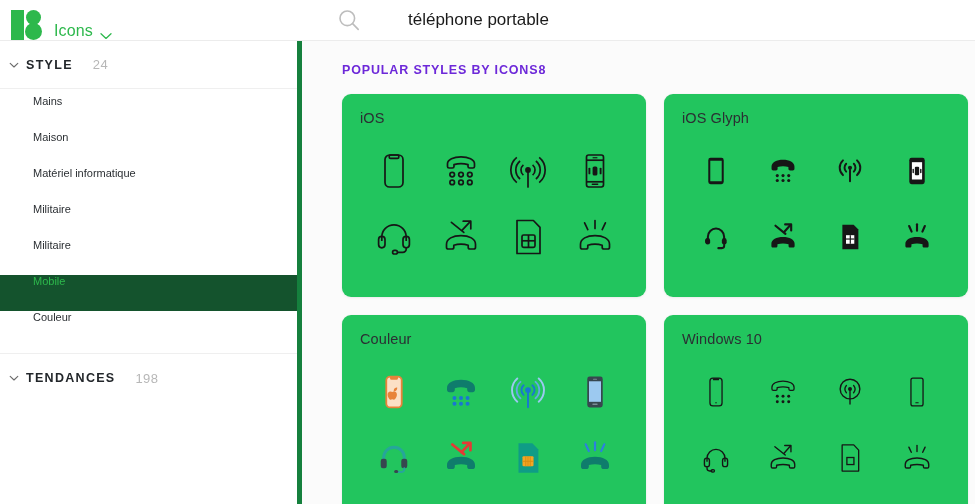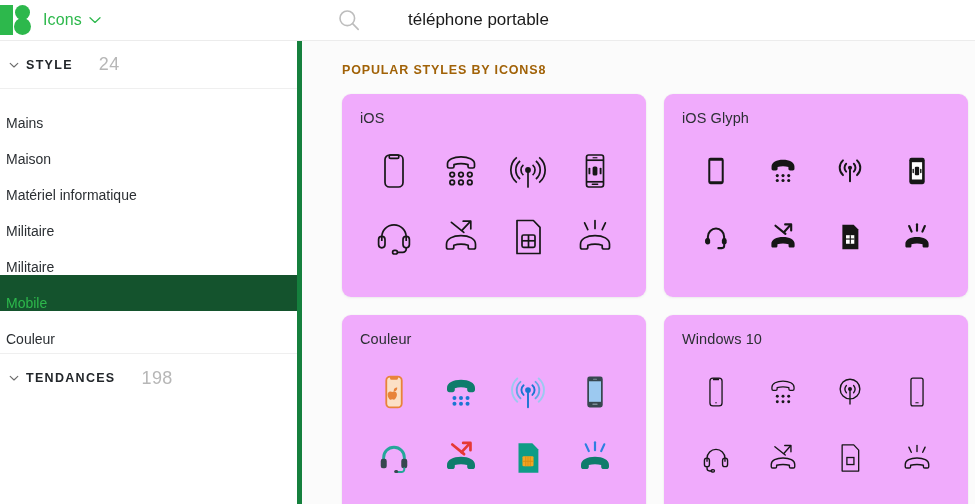--- a/index.html
+++ b/index.html
@@ -14,21 +14,21 @@
   #app { position: relative; width: 975px; height: 504px; display: flex; flex-direction: column; }
 
   
   .topbar {
     height: 41px; min-height: 41px;
     display: flex; align-items: center;
     background: #fff;
     border-bottom: 1px solid #ececec;
     position: relative;
   }
-  .brand { display: flex; align-items: center; width: 302px; height: 100%; }
+  .brand { display: flex; align-items: flex-end; width: 302px; padding-left: 11px; height: 100%; }
   .logo { width: 32px; height: 30px; position: relative; margin-right: 11px; }
   .logo .sq { position: absolute; left: 0; top: 0; width: 13px; height: 30px; background: #2DB84C; }
   .logo .c1 { position: absolute; left: 15px; top: 0px;  width: 15px; height: 15px; border-radius: 50%; background: #2DB84C; }
   .logo .c2 { position: absolute; left: 14px; top: 13px; width: 17px; height: 17px; border-radius: 50%; background: #2DB84C; }
   .brand-name { color: #2DB84C; font-size: 16px; letter-spacing: .1px; }
   .brand-caret { margin-left: 7px; display: inline-block; }
   .brand-caret svg { display: block; }
 
   .searchwrap { flex: 1; display: flex; align-items: center; height: 100%; padding-left: 36px; }
   .search-icon { width: 22px; height: 22px; margin-right: 28px; flex: 0 0 auto; }
@@ -56,26 +56,26 @@
     height: 48px; padding-left: 5px;
     border-bottom: 1px solid #efefef;
     cursor: pointer;
   }
   .sb-section .chev { width: 18px; height: 18px; margin-right: 3px; flex: 0 0 auto; }
   .sb-section .chev svg { display: block; }
   .sb-title {
     font-size: 12.5px; font-weight: bold; letter-spacing: 1.3px;
     color: #22262a; text-transform: uppercase;
   }
-  .sb-count { font-size: 18px; color: #b7b7b7; margin-left: 26px; letter-spacing: .4px; }
+  .sb-count { font-size: 13px; color: #b7b7b7; margin-left: 20px; letter-spacing: .4px; }
 
   .sb-list { padding-top: 6px; padding-bottom: 4px; }
   .sb-item {
-    height: 36px; display: flex; align-items: flex-end;
-    padding-left: 6px; font-size: 14px; color: #2b2f33;
+    height: 36px; display: flex; align-items: flex-start;
+    padding-left: 33px; font-size: 11px; color: #2b2f33;
     cursor: pointer;
   }
   .sb-item.active { color: #2DB84C; background: #14532d; }
 
   .sb-divider { height: 1px; background: #efefef; margin-top: 2px; }
 
   .sb-scroll {
     position: absolute; left: 299px; top: 255px;
     width: 4px; height: 70px; border-radius: 2px;
     background: #d4d4d4;
@@ -84,29 +84,29 @@
   
   .main {
     flex: 1; min-width: 0; height: 100%;
     background: #fbfbfb;
     overflow: hidden;
     padding: 22px 18px 0 40px;
     position: relative;
   }
   .main-heading {
     font-size: 12.5px; font-weight: bold; letter-spacing: .85px;
-    color: #a16207; text-transform: uppercase; margin-bottom: 17px;
+    color: #6d28d9; text-transform: uppercase; margin-bottom: 17px;
   }
   .cards {
     display: grid;
     grid-template-columns: 304px 304px;
     gap: 18px 18px;
   }
   .card {
-    background: #f0abfc;
+    background: #22c55e;
     border-radius: 9px;
     box-shadow: 0 1px 3px rgba(0,0,0,.055), 0 0 0 1px rgba(0,0,0,.012);
     height: 203px;
     padding: 16px 18px 0 18px;
   }
   .card-title { font-size: 14.5px; color: #2b2f33; margin-bottom: 12px; letter-spacing: .1px; }
   .icon-grid {
     display: grid;
     grid-template-columns: repeat(4, 1fr);
     grid-template-rows: 66px 66px;

